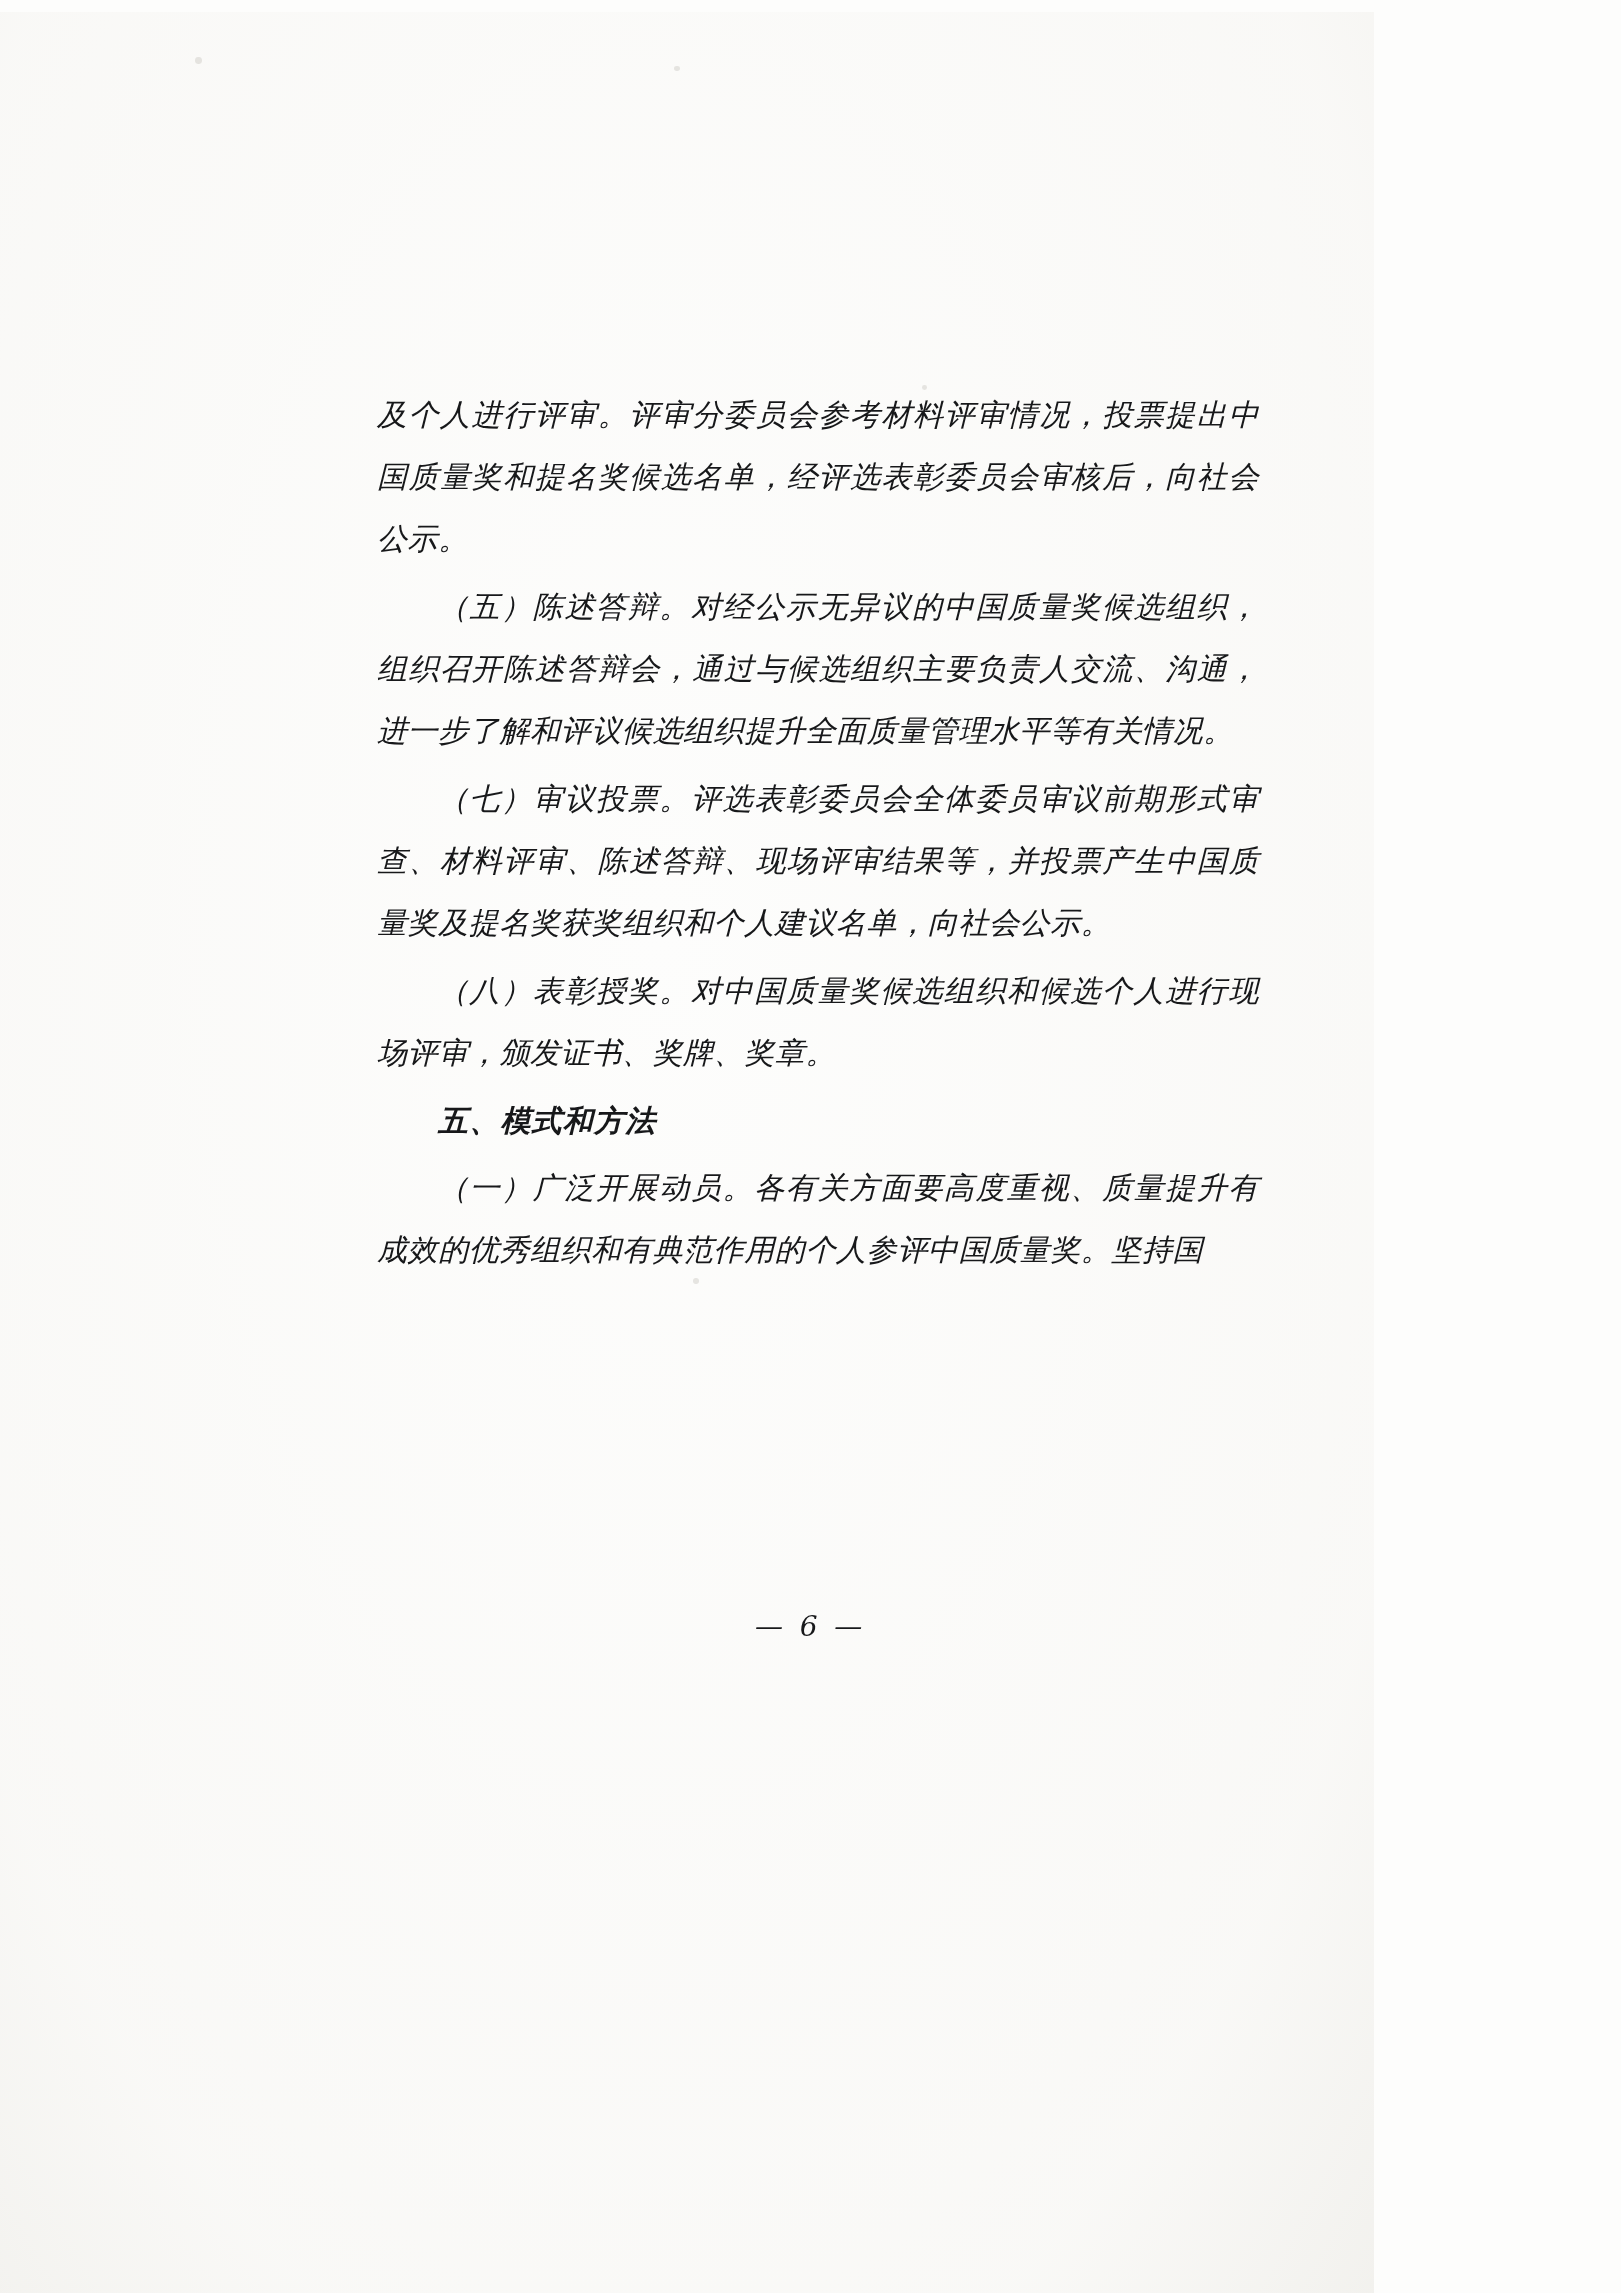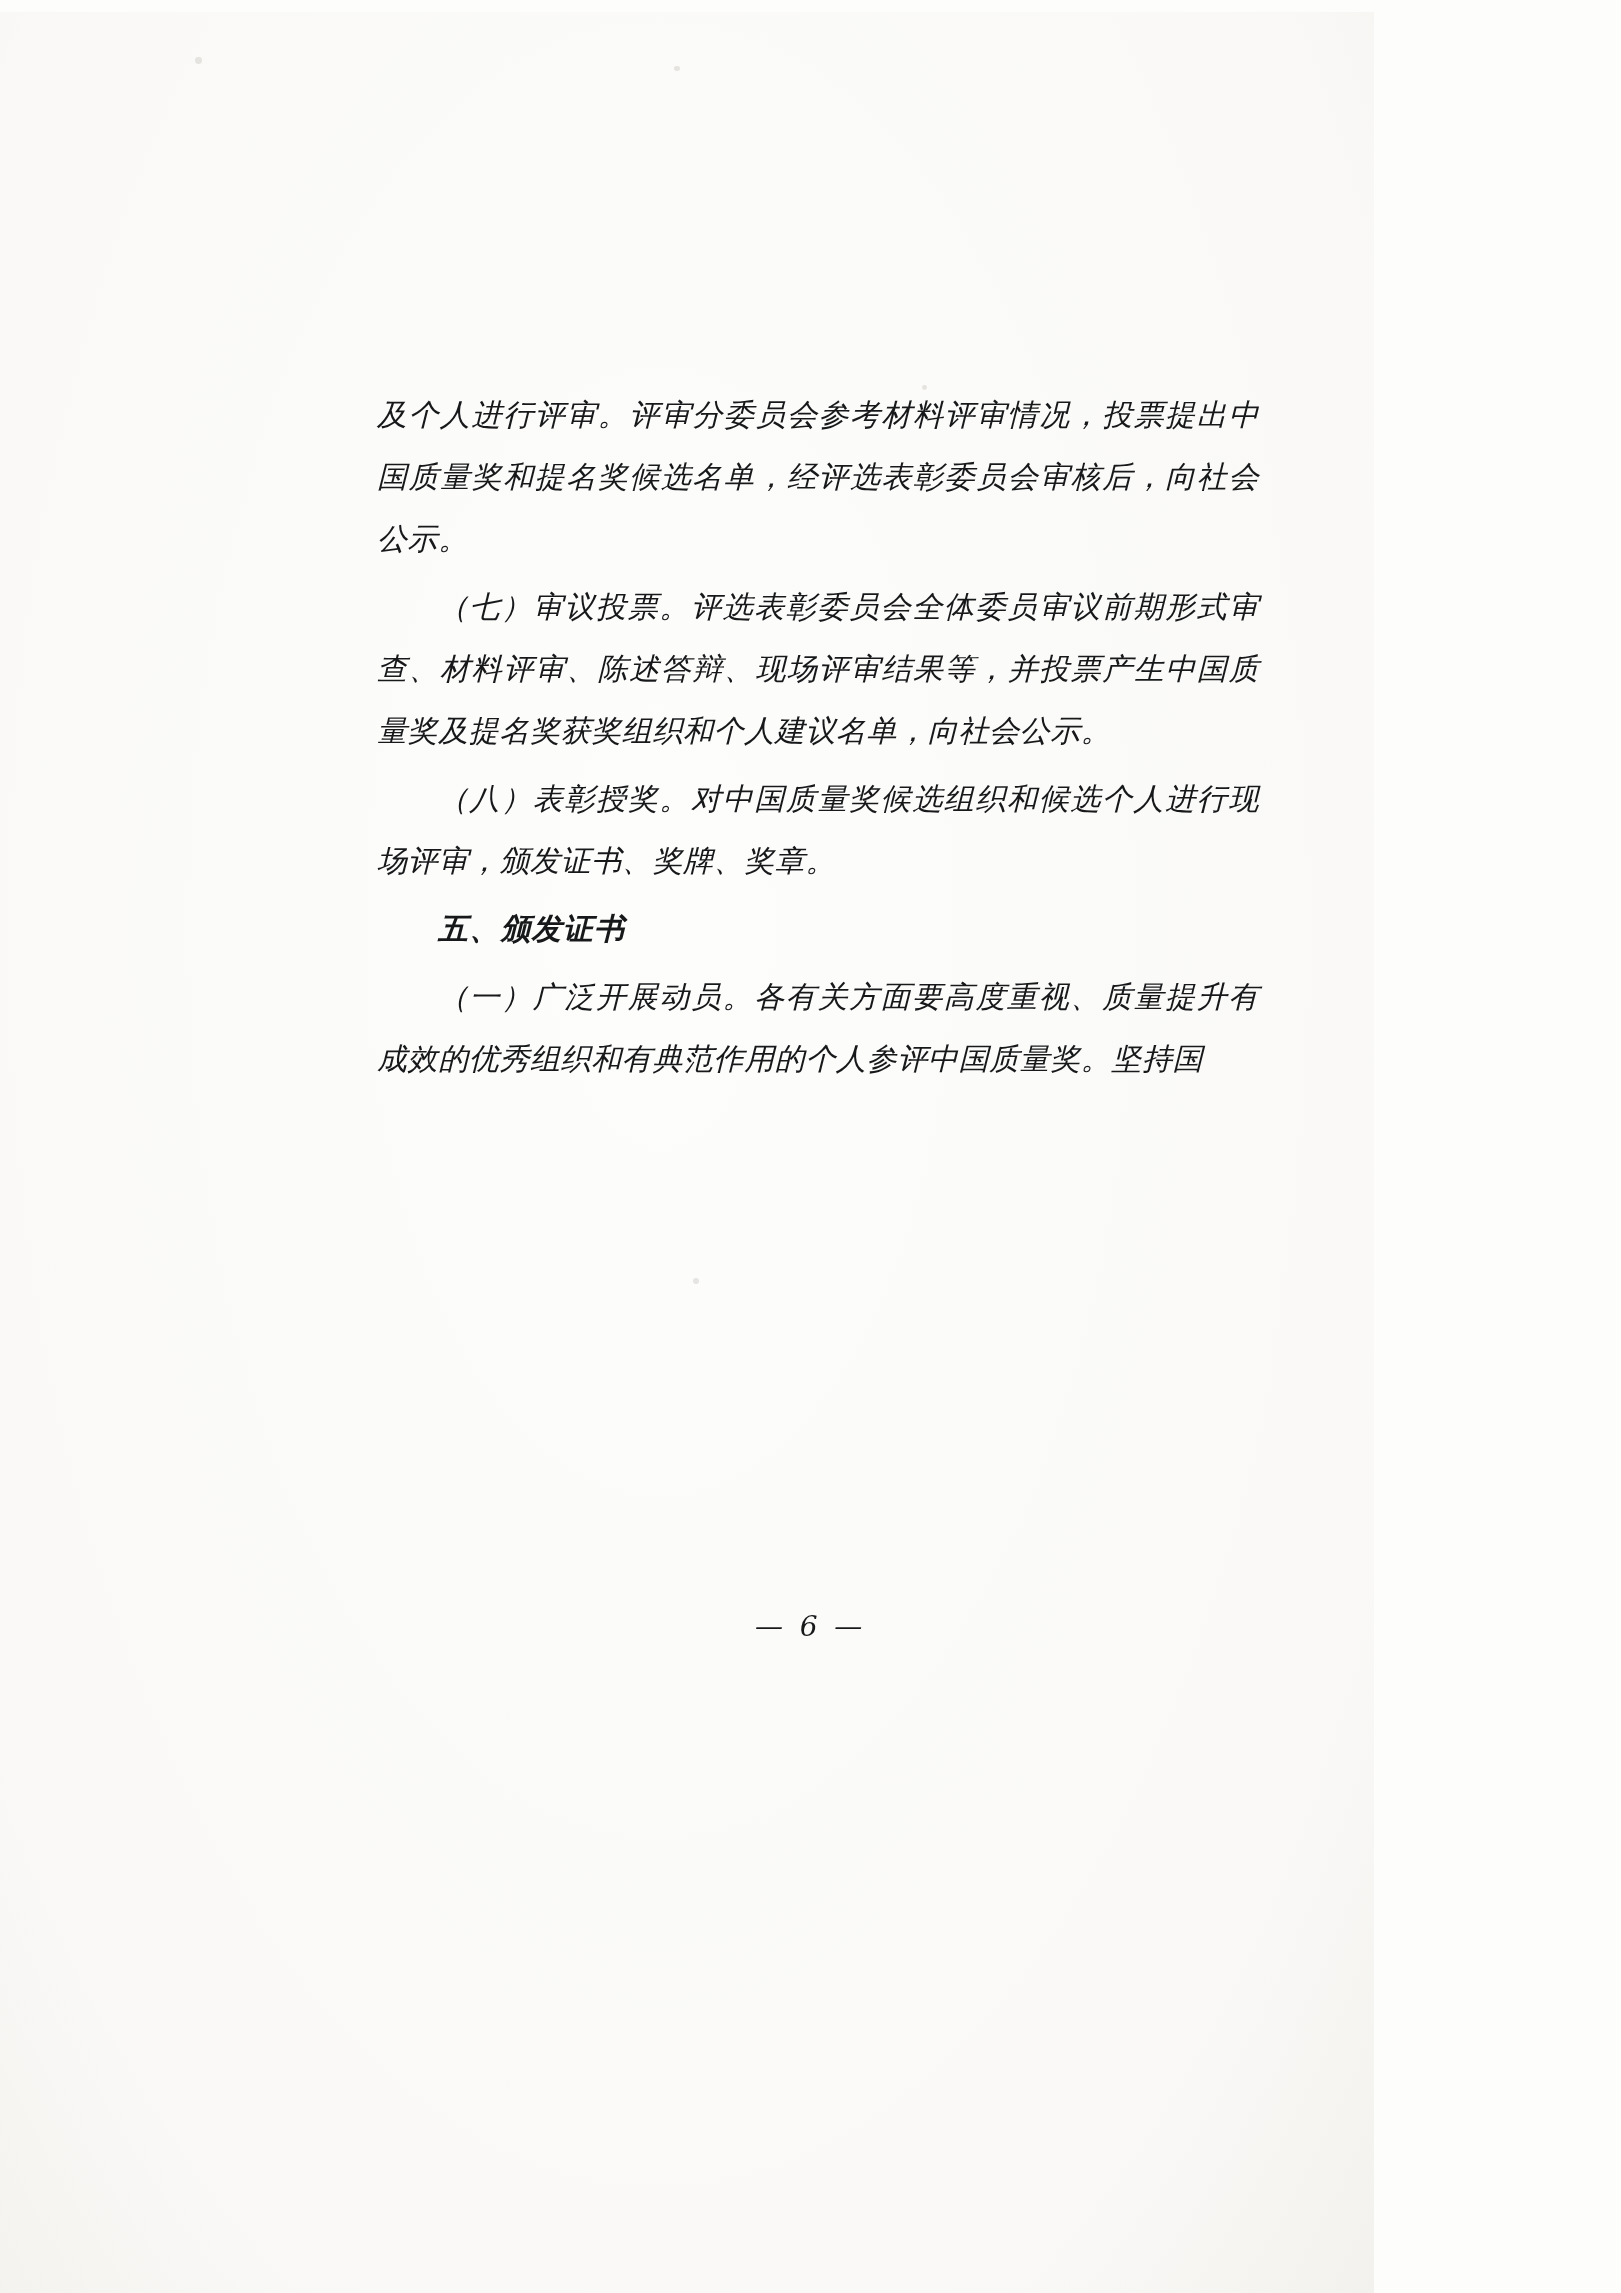--- a/index.html
+++ b/index.html
@@ -85,23 +85,24 @@
 
     <div class="paper-tint"></div>
 
     <span class="speck" style="left:195px; top:45px; width:6.9px; height:6.9px;"></span>
     <span class="speck" style="left:674px; top:54px; width:5.9px; height:4.9px;"></span>
     <span class="speck" style="left:922px; top:373px; width:4.9px; height:4.9px;"></span>
     <span class="speck" style="left:693px; top:1266px; width:5.9px; height:5.9px;"></span>
 
     <div class="content">
       <p class="plain">及个人进行评审。评审分委员会参考材料评审情况，投票提出中国质量奖和提名奖候选名单，经评选表彰委员会审核后，向社会公示。</p>
+      <p class="indent">（五）陈述答辩。对经公示无异议的中国质量奖候选组织，组织召开陈述答辩会，通过与候选组织主要负责人交流、沟通，进一步了解和评议候选组织提升全面质量管理水平等有关情况。</p>
       <p class="indent">（七）审议投票。评选表彰委员会全体委员审议前期形式审查、材料评审、陈述答辩、现场评审结果等，并投票产生中国质量奖及提名奖获奖组织和个人建议名单，向社会公示。</p>
       <p class="indent">（八）表彰授奖。对中国质量奖候选组织和候选个人进行现场评审，颁发证书、奖牌、奖章。</p>
-      <p class="heading">五、颁发证书</p>
+      <p class="heading">五、模式和方法</p>
       <p class="indent">（一）广泛开展动员。各有关方面要高度重视、质量提升有成效的优秀组织和有典范作用的个人参评中国质量奖。坚持国</p>
     </div>
 
     <div class="folio">— 6 —</div>
 
   </div>
 </div>
 
 
 </body></html>

